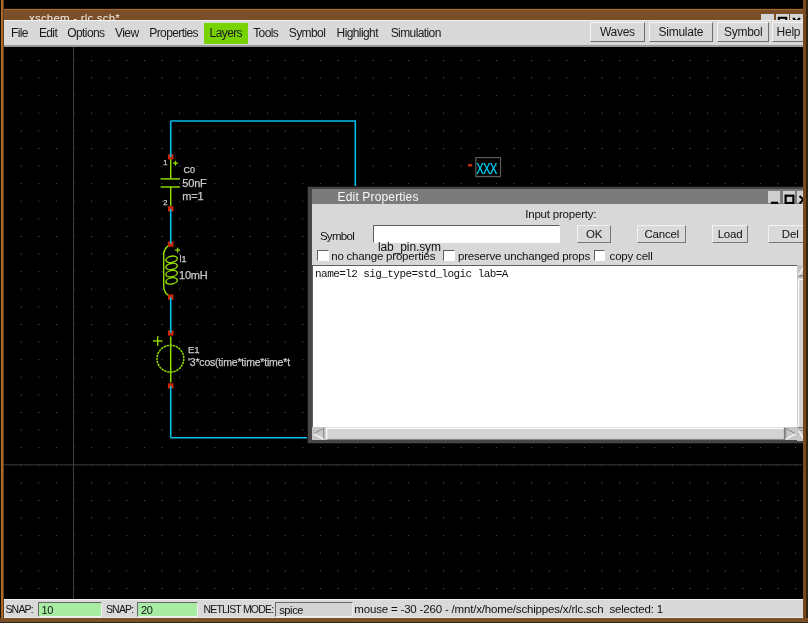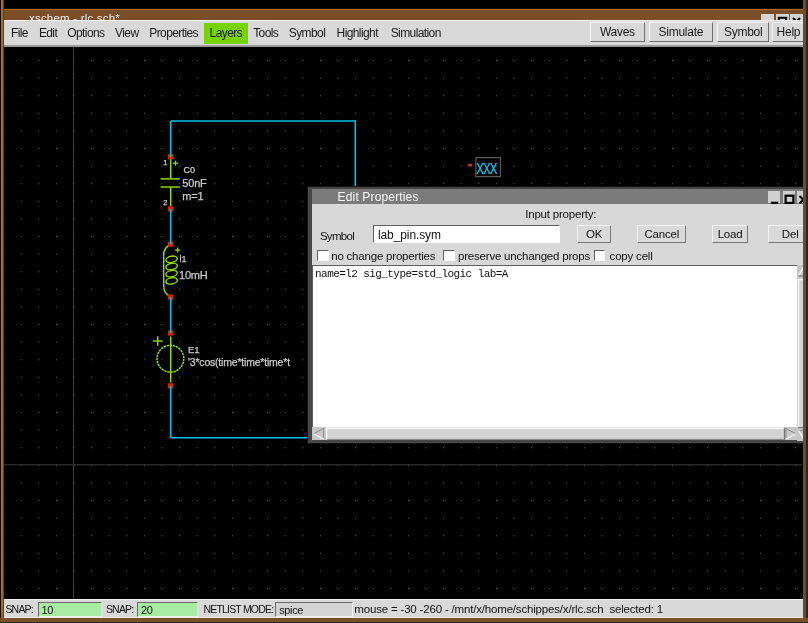--- a/index.html
+++ b/index.html
@@ -53,21 +53,21 @@
   .dbut { position:absolute; top:21px; height:18.5px; background:#d9d9d9;
     border-top:1.1px solid #f2f2f2; border-left:1.1px solid #f2f2f2;
     border-bottom:1.1px solid #777; border-right:1.1px solid #777;
     font-size:11.5px; letter-spacing:-0.2px; color:#111; text-align:center; line-height:16px; }
   .cb { position:absolute; top:46px; width:11.5px; height:11px; background:#fff;
     border-top:1px solid #5f5f5f; border-left:1px solid #5f5f5f;
     border-bottom:1px solid #fdfdfd; border-right:1px solid #fdfdfd; }
   #symentry { position:absolute; left:61.4px; top:21px; width:187px; height:18.5px; background:#fff;
     border-top:1px solid #5f5f5f; border-left:1px solid #5f5f5f;
     border-bottom:1px solid #fdfdfd; border-right:1px solid #fdfdfd;
-    font-size:12px; color:#111; padding:2px 0 0 4px; letter-spacing:-0.1px; }
+    font-size:12px; color:#111; padding:14px 0 0 4px; letter-spacing:-0.1px; }
   #tarea { position:absolute; left:0px; top:61.5px; width:485.4px; height:161.9px; background:#fff;
     border-top:1.5px solid #5f5f5f; border-left:1.5px solid #5f5f5f; }
   #tatext { position:absolute; left:2.5px; top:2px; font-family:"Liberation Mono", monospace;
     font-size:11px; letter-spacing:-0.58px; color:#111; }
 </style>
 </head>
 <body>
 <div id="win">
 
   <div id="canvas" class="abs">

